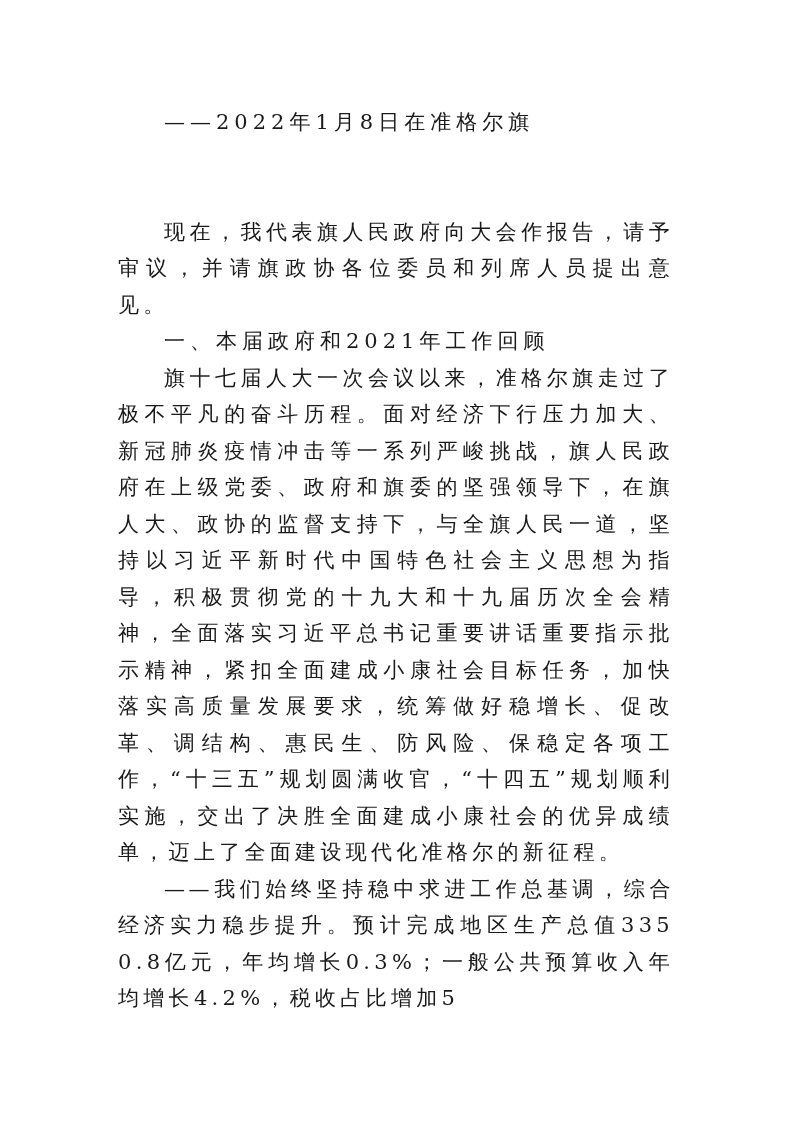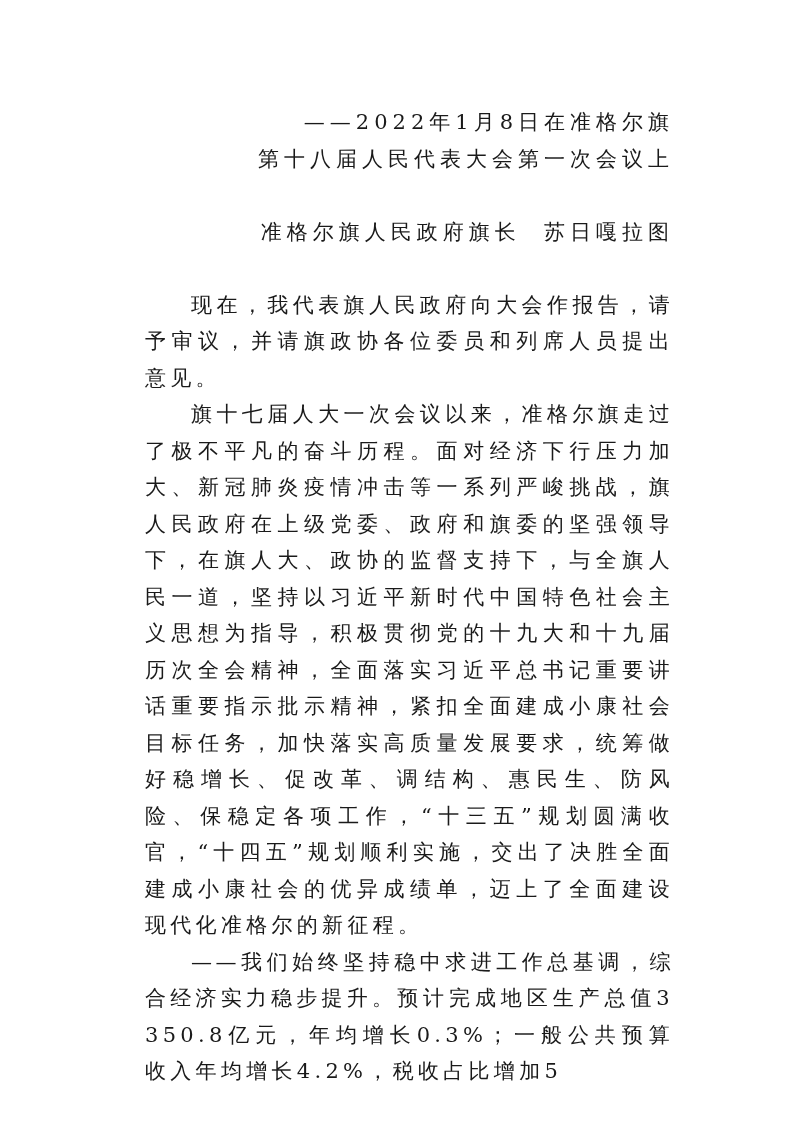--- a/index.html
+++ b/index.html
@@ -7,31 +7,30 @@
     .page {
       position: absolute;
       left: 118px;
       top: 104px;
       width: 556px;
       font-family: "DejaVu Serif", "Liberation Serif", serif;
       font-size: 21px;
       color: #1a1a1a;
       line-height: 36.5px;
     }
-    .line { white-space: nowrap; height: 36.5px; letter-spacing: 5px; text-align: right; }
+    .line { white-space: nowrap; height: 36.5px; letter-spacing: 5px; }
     .indent { padding-left: 46px; }
     .gap { height: 36.5px; }
-    .para { text-align: justify; text-indent: 46px; letter-spacing: 4.3px; word-break: break-all; margin-left: 27px; }
+    .para { text-align: justify; text-indent: 46px; letter-spacing: 4.3px; word-break: break-all; }
     .bold { font-weight: normal; letter-spacing: 3.6px; }
   </style>
 </head>
 <body>
 
 <div class="page">
   <div class="line indent">——2022年1月8日在准格尔旗</div>
-  <div class="line indent">第十八届人民代表大会第一次会议上</div>
   <div class="gap"></div>
-  <div class="line indent" style="white-space: pre;">准格尔旗人民政府旗长  苏日嘎拉图</div>
   <div class="gap"></div>
   <div class="para">现在，我代表旗人民政府向大会作报告，请予审议，并请旗政协各位委员和列席人员提出意见。</div>
+  <div class="line indent">一、本届政府和2021年工作回顾</div>
   <div class="para">旗十七届人大一次会议以来，准格尔旗走过了极不平凡的奋斗历程。面对经济下行压力加大、新冠肺炎疫情冲击等一系列严峻挑战，旗人民政府在上级党委、政府和旗委的坚强领导下，在旗人大、政协的监督支持下，与全旗人民一道，坚持以习近平新时代中国特色社会主义思想为指导，积极贯彻党的十九大和十九届历次全会精神，全面落实习近平总书记重要讲话重要指示批示精神，紧扣全面建成小康社会目标任务，加快落实高质量发展要求，统筹做好稳增长、促改革、调结构、惠民生、防风险、保稳定各项工作，“十三五”规划圆满收官，“十四五”规划顺利实施，交出了决胜全面建成小康社会的优异成绩单，迈上了全面建设现代化准格尔的新征程。</div>
   <div class="para"><span class="bold">——我们始终坚持稳中求进工作总基调，综合经济实力稳步提升。</span><span>预计完成地区生产总值3350.8亿元，年均增长0.3%；一般公共预算收入年均增长4.2%，税收占比增加5</span></div>
 </div>
 
 </body></html>

